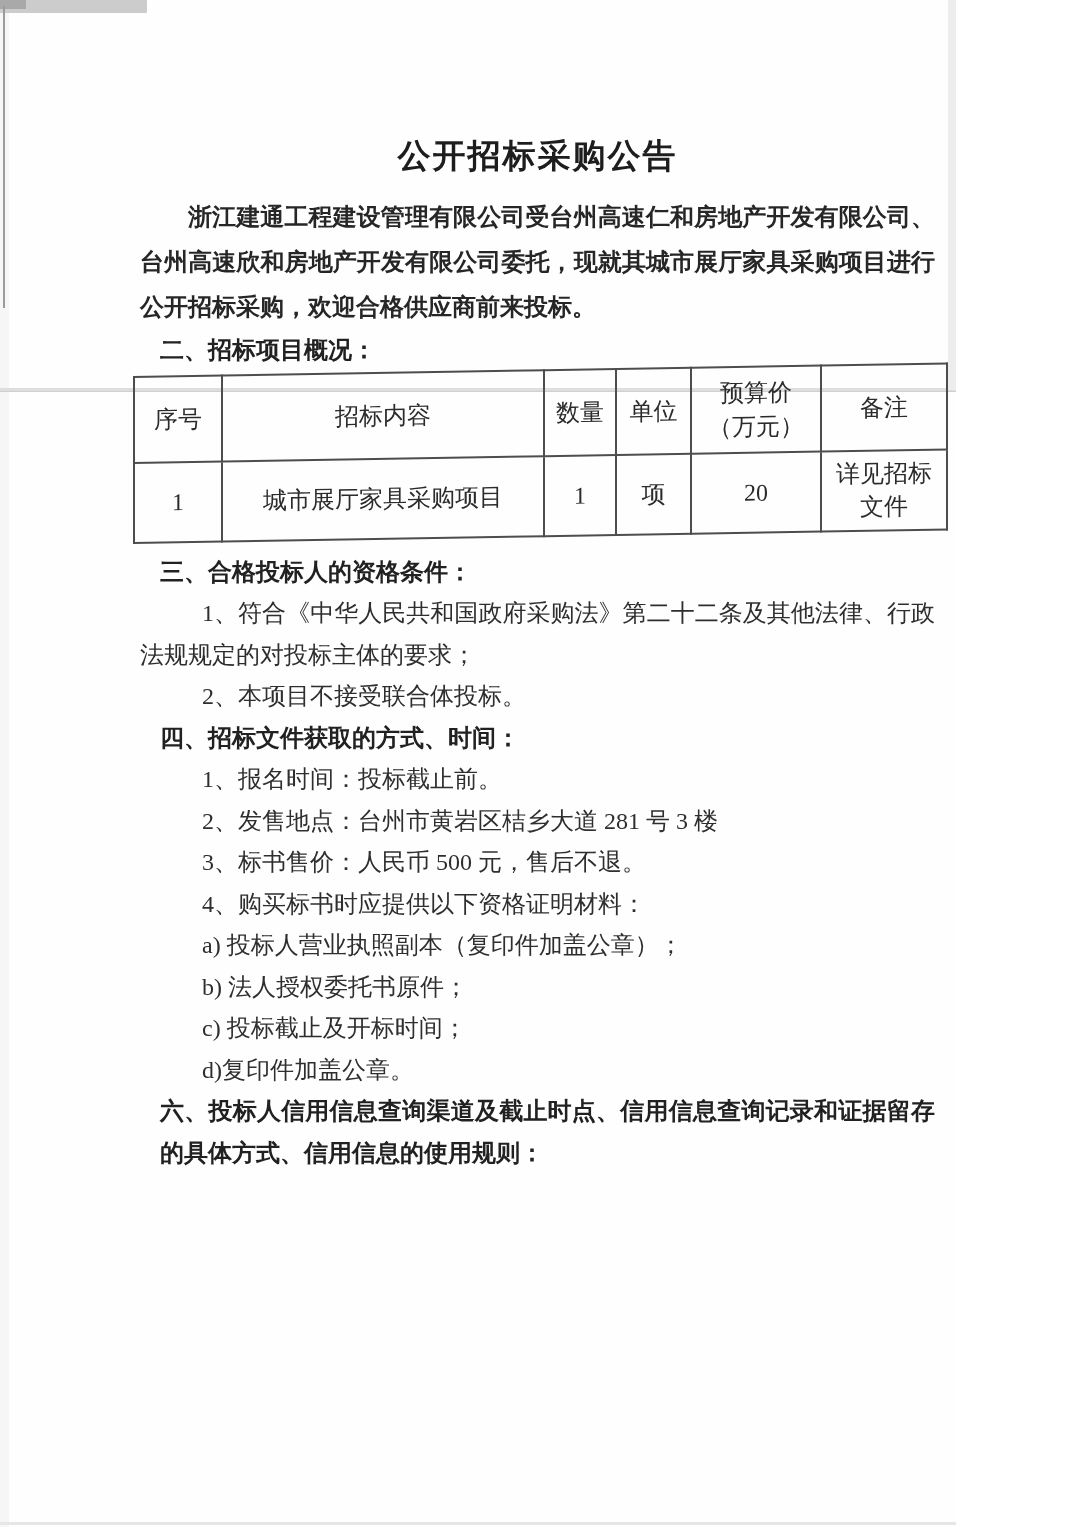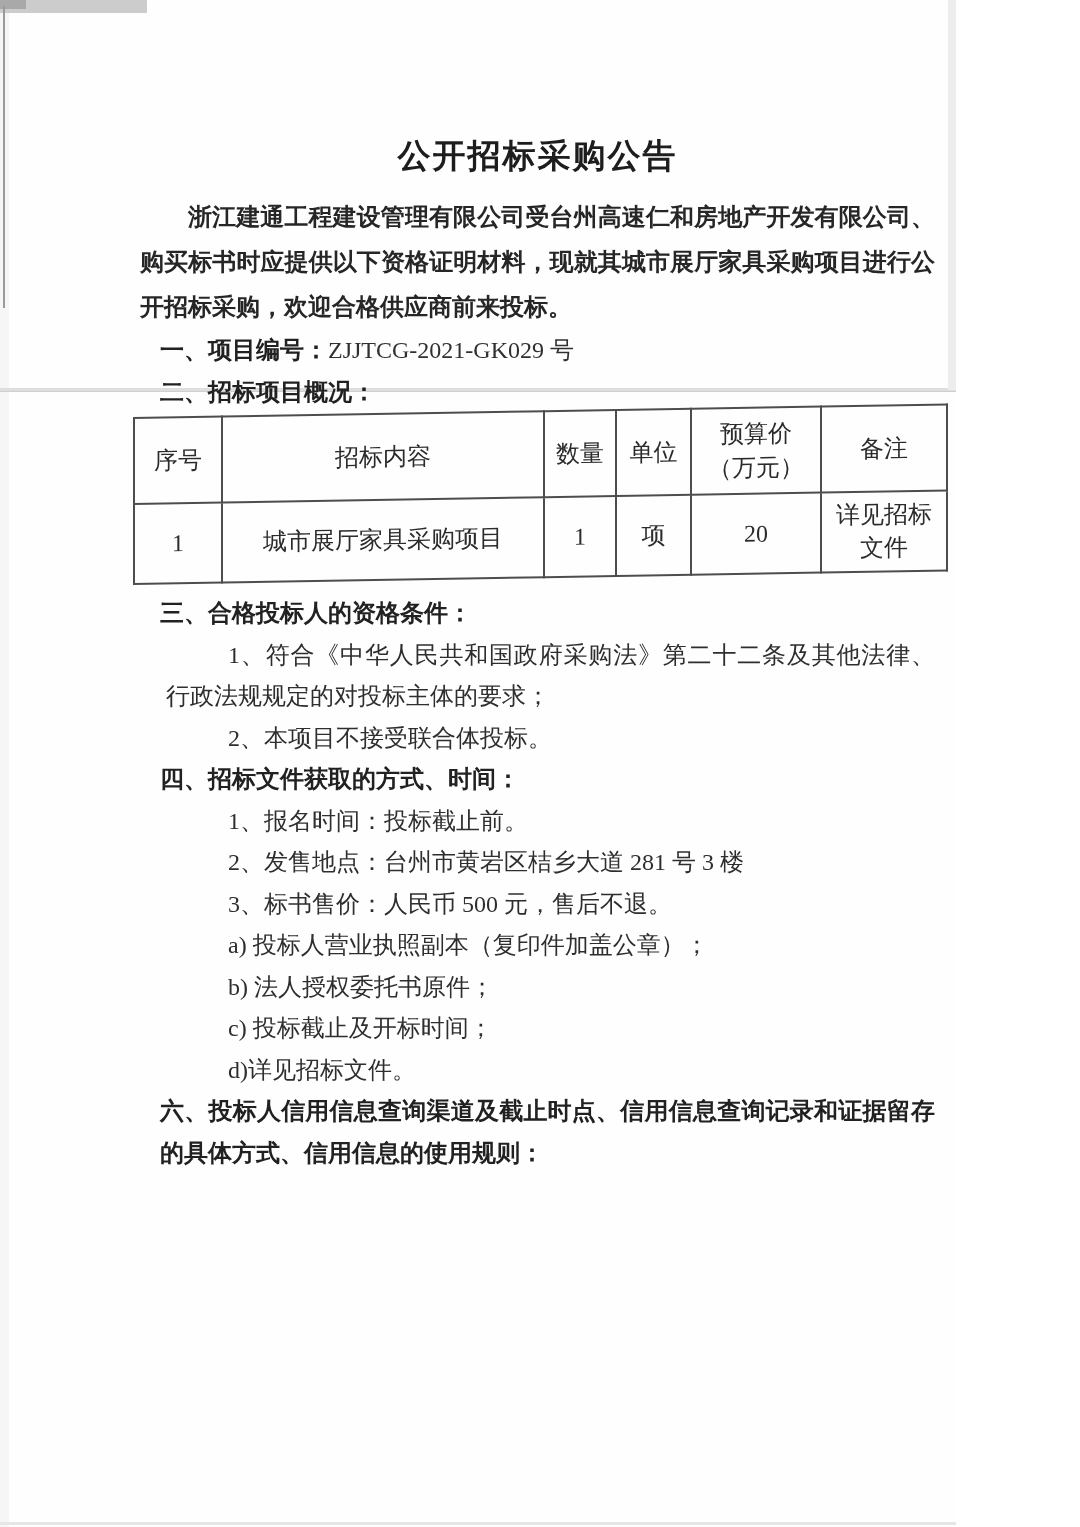--- a/index.html
+++ b/index.html
@@ -29,21 +29,21 @@
     font-size: 33px;
     line-height: 46px;
     font-weight: 700;
     letter-spacing: 2px;
     text-align: center;
     color: #1d1d1d;
   }
   p { margin: 0; font-size: 24px; line-height: 41.5px; text-align: justify; }
   .intro { line-height: 45px; text-indent: 48px; font-weight: 700; color: #262626; }
   .heading { font-weight: 700; color: #212121; margin-left: 20px; }
-  .sub { text-indent: 62px; margin-left: 26px; }
+  .sub { text-indent: 62px; }
   .body-indent { text-indent: 48px; }
   .code { font-weight: 400; color: #303030; }
 
   
   .tbl-wrap { margin: 4px 0 8px -7px; transform: skewY(-0.95deg); transform-origin: left top; }
   table.overview {
     border-collapse: collapse;
     table-layout: fixed;
     width: 813px;
     font-size: 24px;
@@ -72,23 +72,22 @@
   <div class="left-line"></div>
   <div class="scan-band"></div>
   <div class="scan-band-edge"></div>
   <div class="right-smudge"></div>
   <div class="bottom-line"></div>
 
   <div class="content">
 
     <h1 class="doc-title">公开招标采购公告</h1>
 
-    <p class="intro">浙江建通工程建设管理有限公司受台州高速仁和房地产开发有限公司、购买标书时应提供以下资格证明材料，现就其城市展厅家具采购项目进行公开招标采购，欢迎合格供应商前来投标。</p>
+    <p class="intro">浙江建通工程建设管理有限公司受台州高速仁和房地产开发有限公司、台州高速欣和房地产开发有限公司委托，现就其城市展厅家具采购项目进行公开招标采购，欢迎合格供应商前来投标。</p>
 
-    <p><span class="heading" style="margin-left:20px">一、项目编号：</span><span class="code">ZJJTCG-2021-GK029 号</span></p>
 
     <p class="heading">二、招标项目概况：</p>
 
     <div class="tbl-wrap">
       <table class="overview">
         <colgroup>
           <col style="width:88px">
             <col style="width:322px">
             <col style="width:72px">
           <col style="width:75px">
@@ -120,22 +119,23 @@
     </div>
 
     <p class="heading">三、合格投标人的资格条件：</p>
     <p class="sub">1、符合《中华人民共和国政府采购法》第二十二条及其他法律、行政法规规定的对投标主体的要求；</p>
     <p class="sub">2、本项目不接受联合体投标。</p>
 
     <p class="heading">四、招标文件获取的方式、时间：</p>
     <p class="sub">1、报名时间：投标截止前。</p>
     <p class="sub">2、发售地点：台州市黄岩区桔乡大道 281 号 3 楼</p>
     <p class="sub">3、标书售价：人民币 500 元，售后不退。</p>
+    <p class="sub">4、购买标书时应提供以下资格证明材料：</p>
     <p class="sub">a) 投标人营业执照副本（复印件加盖公章）；</p>
     <p class="sub">b) 法人授权委托书原件；</p>
     <p class="sub">c) 投标截止及开标时间；</p>
-    <p class="sub">d)详见招标文件。</p>
+    <p class="sub">d)复印件加盖公章。</p>
 
 
     <p class="heading">六、投标人信用信息查询渠道及截止时点、信用信息查询记录和证据留存的具体方式、信用信息的使用规则：</p>
 
   </div>
 </div>
 
 </body></html>

